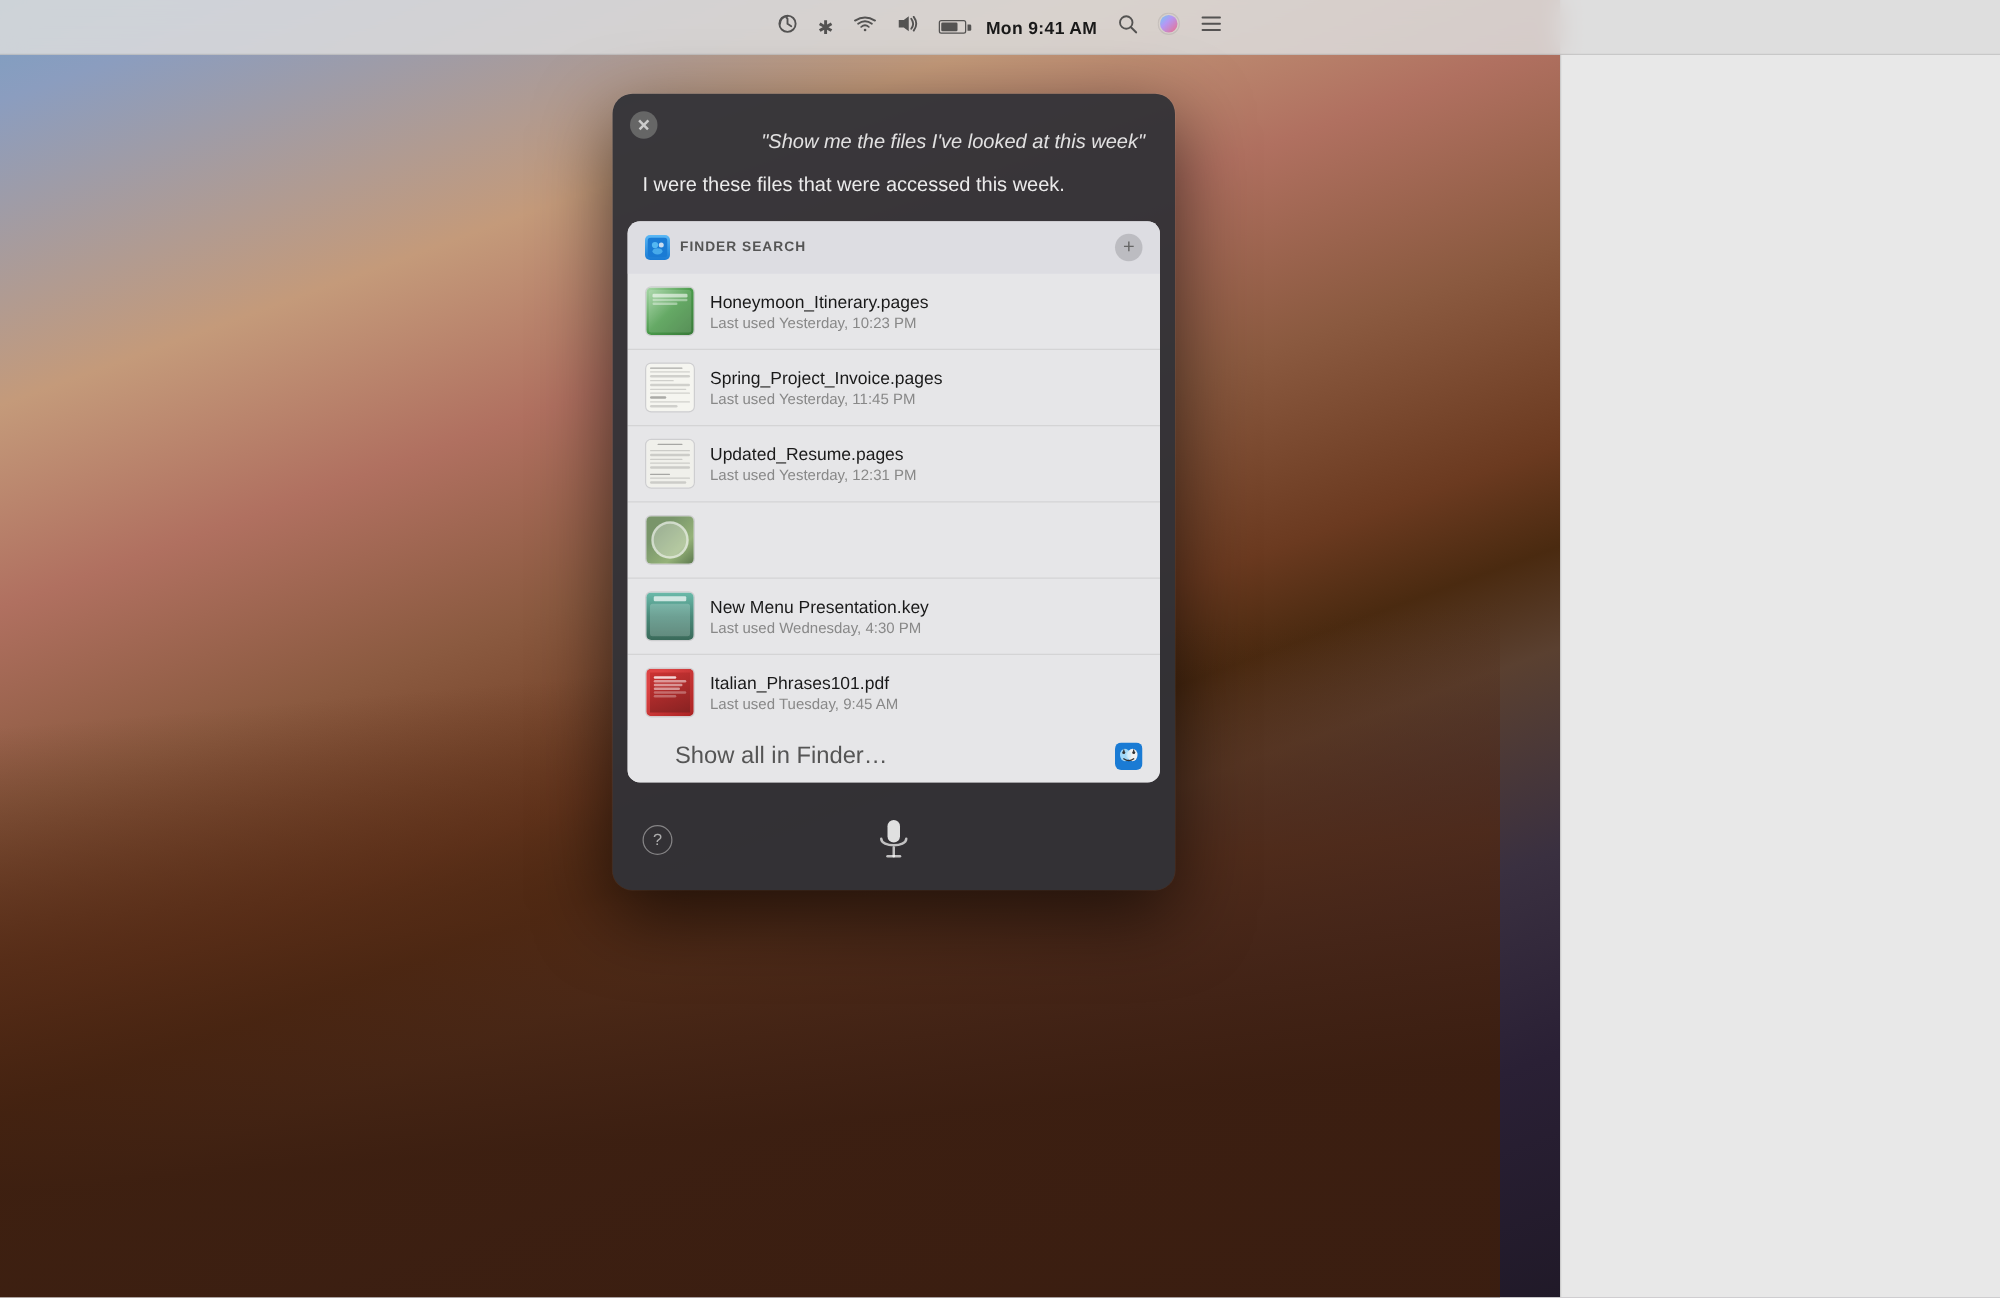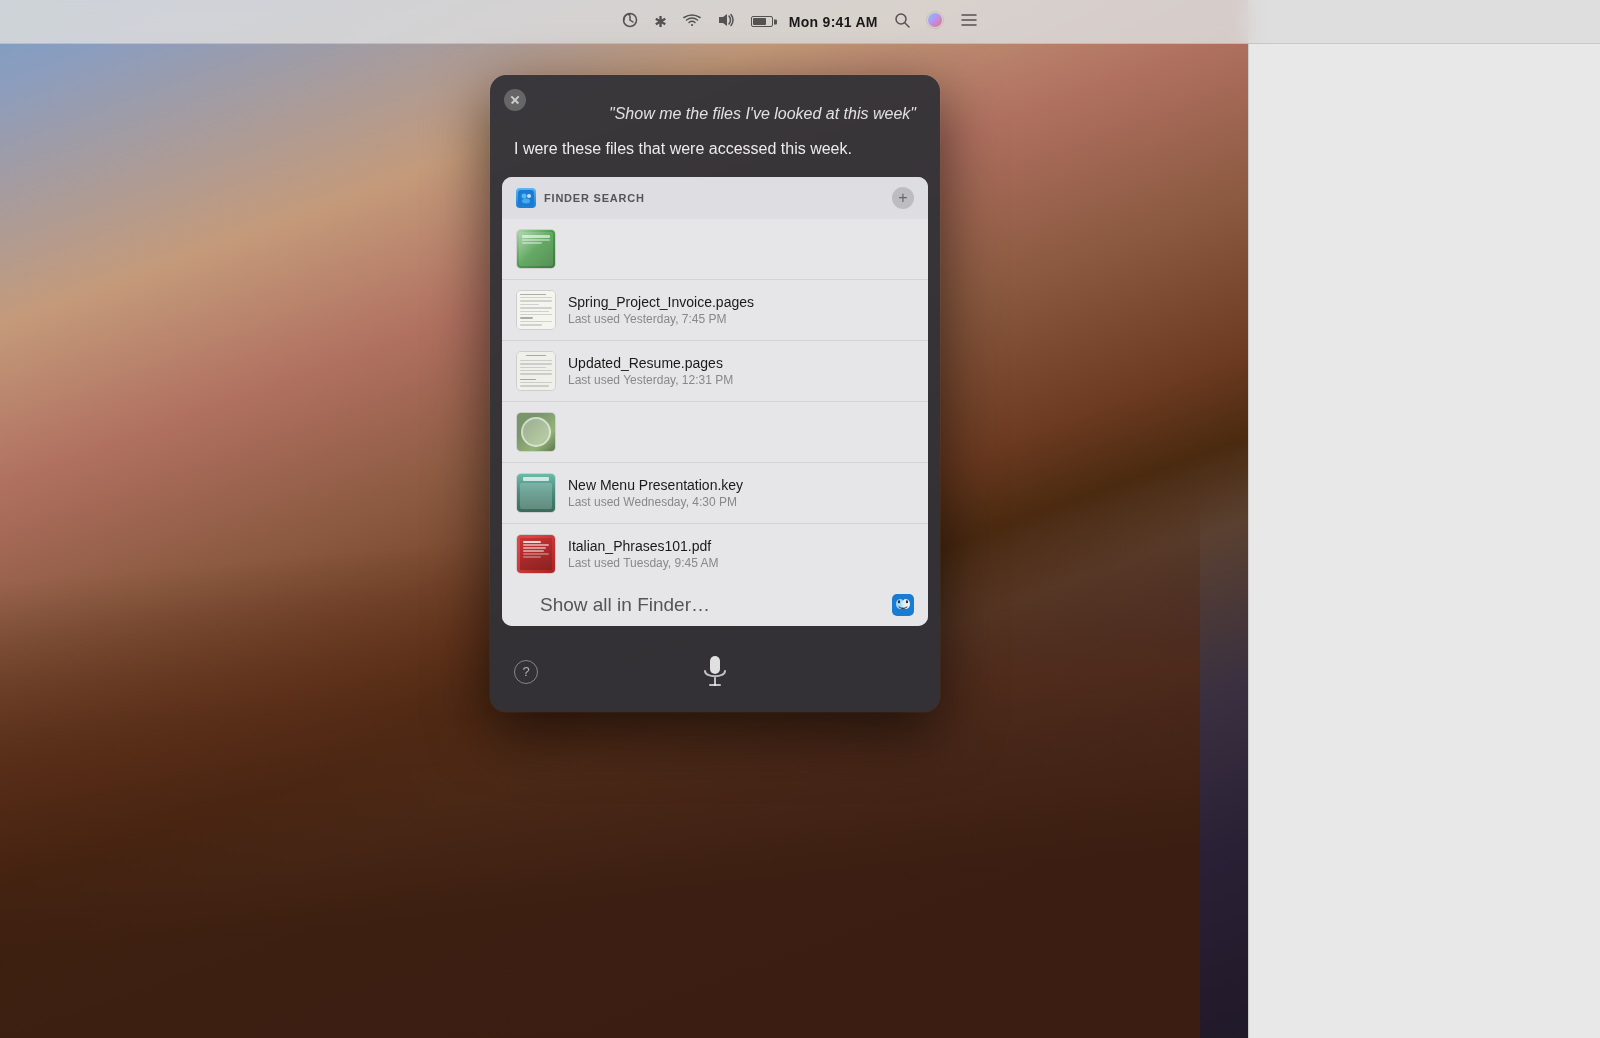--- a/index.html
+++ b/index.html
@@ -510,40 +510,44 @@
       <div class="file-item">
         <div class="file-thumb">
           <div class="thumb-pages-honey">
             <div style="position:absolute;top:2px;left:2px;right:2px;bottom:2px;background:rgba(255,255,255,0.15);border-radius:2px;display:flex;flex-direction:column;padding:3px;gap:1px;">
               <div style="height:3px;background:rgba(255,255,255,0.6);border-radius:1px;"></div>
               <div style="height:2px;background:rgba(255,255,255,0.4);border-radius:1px;"></div>
               <div style="height:2px;background:rgba(255,255,255,0.4);border-radius:1px;width:70%;"></div>
             </div>
           </div>
         </div>
+        <div class="file-info">
+          <div class="file-name">Honeymoon_Itinerary.pages</div>
+          <div class="file-meta">Last used Yesterday, 10:23 PM</div>
+        </div>
       </div>
 
       <div class="file-item">
         <div class="file-thumb">
           <div class="thumb-pages-invoice">
             <div class="thumb-line dark" style="width:80%;"></div>
             <div class="thumb-line" style="width:100%;"></div>
             <div class="thumb-line" style="width:100%;"></div>
             <div class="thumb-line" style="width:60%;"></div>
             <div class="thumb-line" style="width:100%;"></div>
             <div class="thumb-line" style="width:90%;"></div>
             <div class="thumb-line" style="width:100%;"></div>
             <div class="thumb-line dark" style="width:40%;"></div>
             <div class="thumb-line" style="width:100%;"></div>
             <div class="thumb-line" style="width:70%;"></div>
           </div>
         </div>
         <div class="file-info">
           <div class="file-name">Spring_Project_Invoice.pages</div>
-          <div class="file-meta">Last used Yesterday, 7:45 PM</div>
+          <div class="file-meta">Last used Yesterday, 11:45 PM</div>
         </div>
       </div>
 
       <div class="file-item">
         <div class="file-thumb">
           <div class="thumb-pages-resume">
             <div class="thumb-line dark" style="width:60%;margin:0 auto 2px;"></div>
             <div class="thumb-line" style="width:100%;"></div>
             <div class="thumb-line" style="width:100%;"></div>
             <div class="thumb-line" style="width:80%;"></div>

